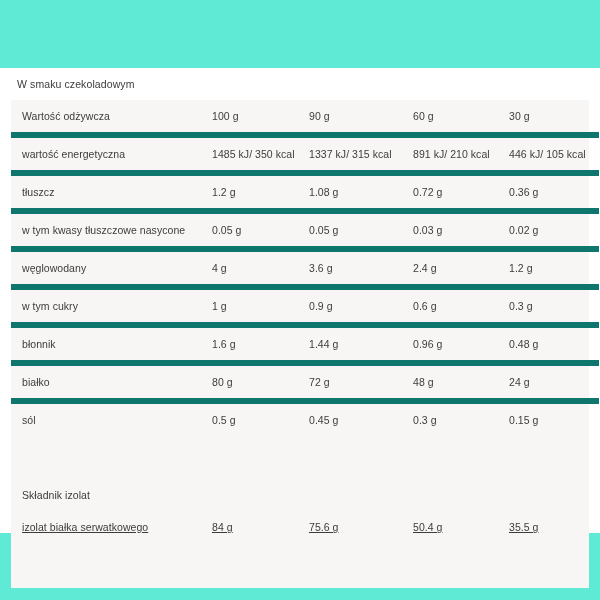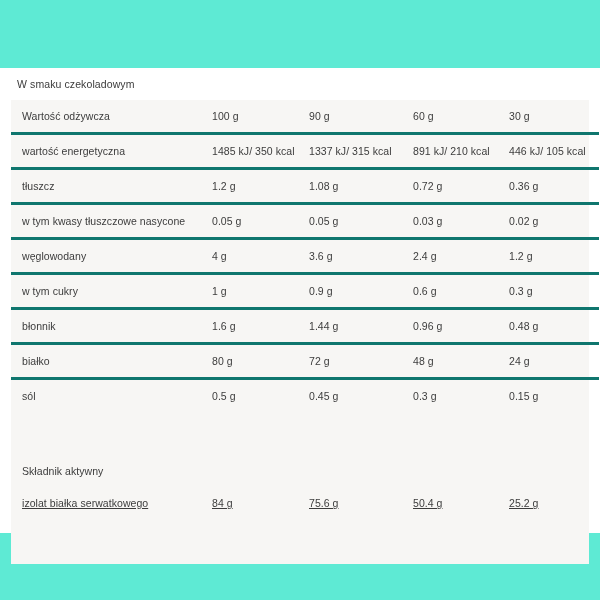--- a/index.html
+++ b/index.html
@@ -50,21 +50,21 @@
     border-collapse: collapse;
     table-layout: fixed;
   }
   .nutri-table td {
     font-size: 10.5px;
     color: #3c3c3c;
     padding: 0;
     height: 32px;
     vertical-align: middle;
     letter-spacing: 0.05px;
-    border-bottom: 3px solid #0f766e;
+    border-bottom: 6px solid #0f766e;
   }
   .nutri-table tr.no-border td {
     border-bottom: none;
   }
   .col-label { width: 190px; padding-left: 11px !important; }
   .col-v { width: 97px; }
   .col-v2 { width: 104px; }
   .col-v3 { width: 96px; }
   .col-v4 { width: 90px; margin-left: 22px; }
   .spacer-row td {
@@ -163,33 +163,33 @@
           <td class="col-v2">0.45 g</td>
           <td class="col-v3">0.3 g</td>
           <td class="col-v4">0.15 g</td>
         </tr>
 
         <tr class="spacer-row">
           <td colspan="5"></td>
         </tr>
 
         <tr class="section-row">
-          <td class="col-label">Składnik aktywny</td>
+          <td class="col-label">Składnik izolat</td>
           <td class="col-v"></td>
           <td class="col-v2"></td>
           <td class="col-v3"></td>
           <td class="col-v4"></td>
         </tr>
 
         <tr class="active-row">
           <td class="col-label">izolat białka serwatkowego</td>
           <td class="col-v">84 g</td>
           <td class="col-v2">75.6 g</td>
           <td class="col-v3">50.4 g</td>
-          <td class="col-v4">25.2 g</td>
+          <td class="col-v4">35.5 g</td>
         </tr>
 
         <tr class="spacer-row">
           <td colspan="5"></td>
         </tr>
       </tbody>
     </table>
   </div>
 
 </div>

